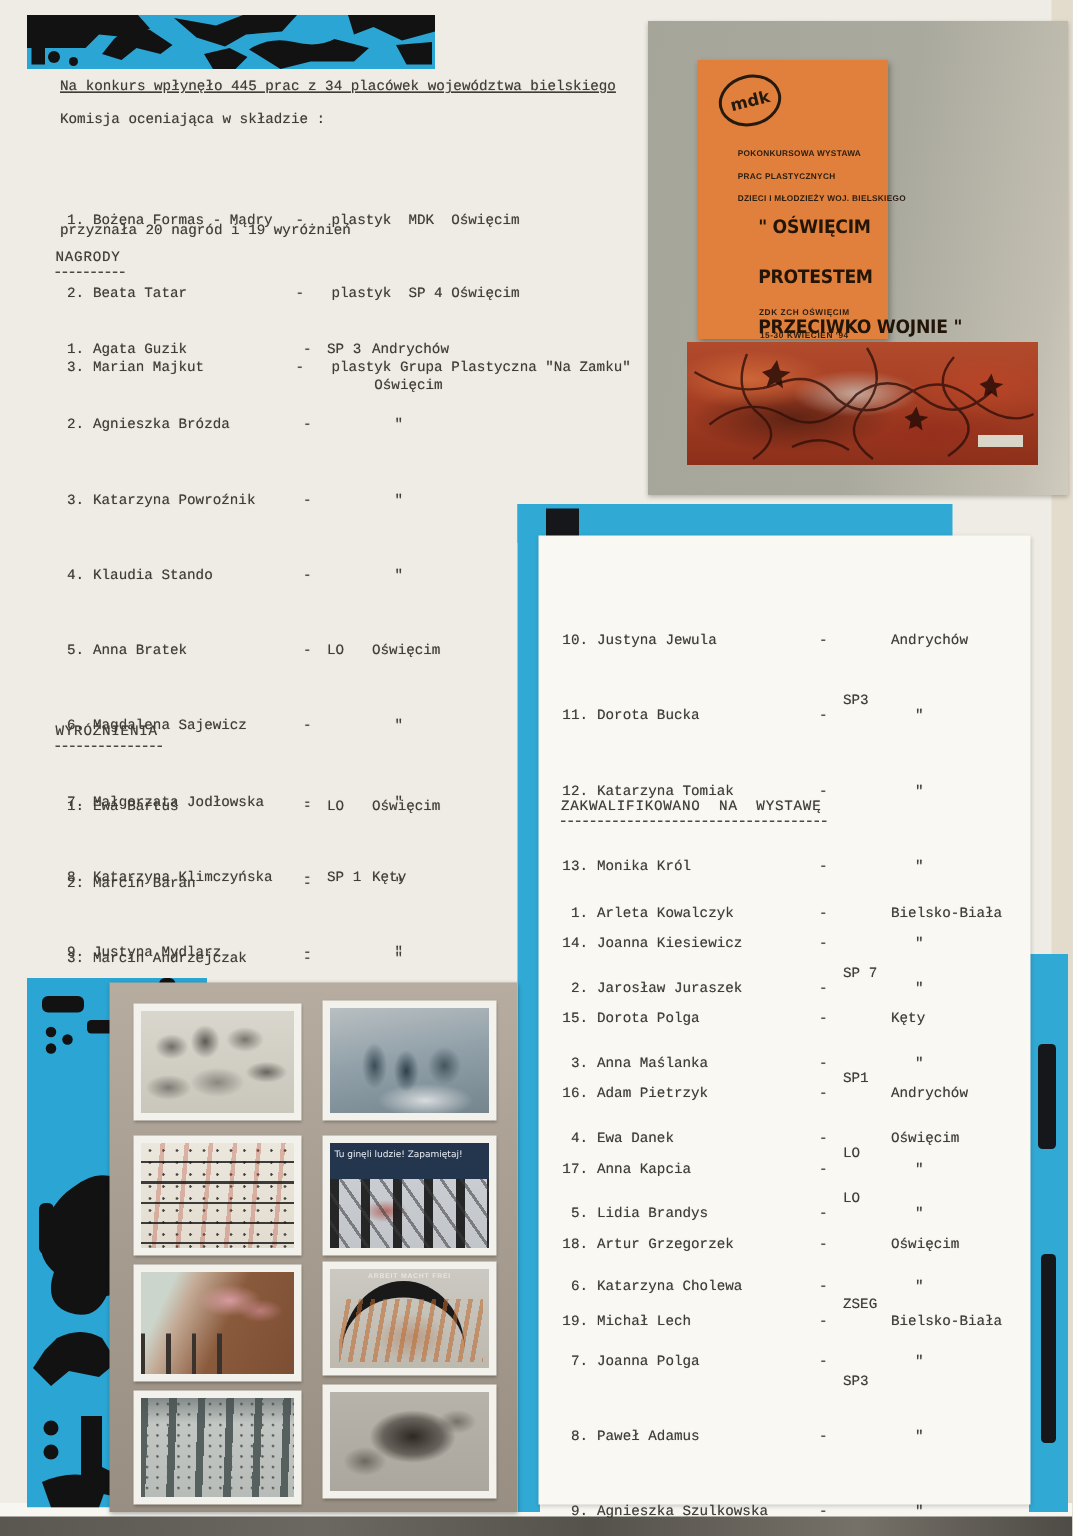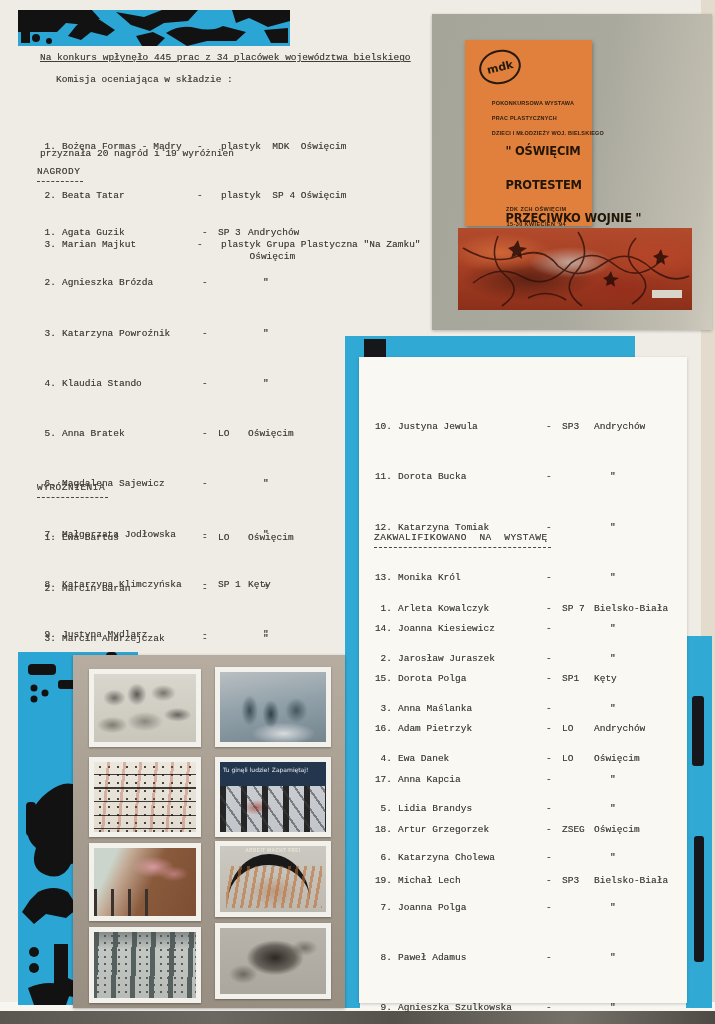--- a/index.html
+++ b/index.html
@@ -23,21 +23,21 @@
   .sec-title{font-size:9.5px;letter-spacing:.5px;border-bottom:1.6px dashed #4a4840;
              padding:0 3px 3px 0;display:inline-block;white-space:pre;}
   .tlist .row{display:flex;align-items:flex-start;}
   .c-num{width:20px;text-align:right;white-space:pre;}
   .c-name{width:140px;padding-left:6px;white-space:pre;}
   .c-dash{width:16px;white-space:pre;}
   .c-school{width:30px;white-space:pre;}
   .c-city{flex:1;white-space:pre;}
   .c-city.ditto{padding-left:15px;}
   .r-list .c-name{width:148px;}
-  .r-list .c-school{width:32px;}
+  .r-list .c-school{width:32px;margin-top:40px;}
   .r-list .c-city.ditto{padding-left:16px;}
   .rows-nagrody .row{height:14.25px;}
   .rows-wyr .row{height:14.5px;}
   .rows-wyr2 .row{height:14.4px;}
   .rows-zakw .row{height:13.9px;}
   .jury .row{height:13px;}
   .j-name{width:135px;padding-left:6px;white-space:pre;}
   .j-role{padding-left:8px;white-space:pre;}
 
   
@@ -171,21 +171,21 @@
         <circle cx="18" cy="28" r="4"></circle>
           <circle cx="31" cy="31" r="3"></circle>
         <rect x="3" y="22" width="9" height="11"></rect>
         <path d="M118 26l17-4 12 6-8 8h-15z"></path>
         <path d="M246 20l24-2v15h-17z"></path>
       </g>
     </svg>
   </div>
 
   <div class="abs tw" style="left:40px;top:52px;text-decoration:underline;">Na konkurs wpłynęło 445 prac z 34 placówek województwa bielskiego</div>
-  <div class="abs tw" style="left:40px;top:74px;margin-left:16px;">Komisja oceniająca w składzie :</div>
+  <div class="abs tw" style="left:40px;top:74px;">Komisja oceniająca w składzie :</div>
 
   <div class="abs tw tlist jury" style="left:36px;top:93px;width:420px;">
     
   
       <div class="row">
         <span class="c-num">1.</span>
         <span class="j-name">Bożena Formas - Mądry</span>
         <span class="c-dash">-</span>
         <span class="j-role"><span>plastyk  MDK  Oświęcim</span><br><span></span></span>
       </div>

